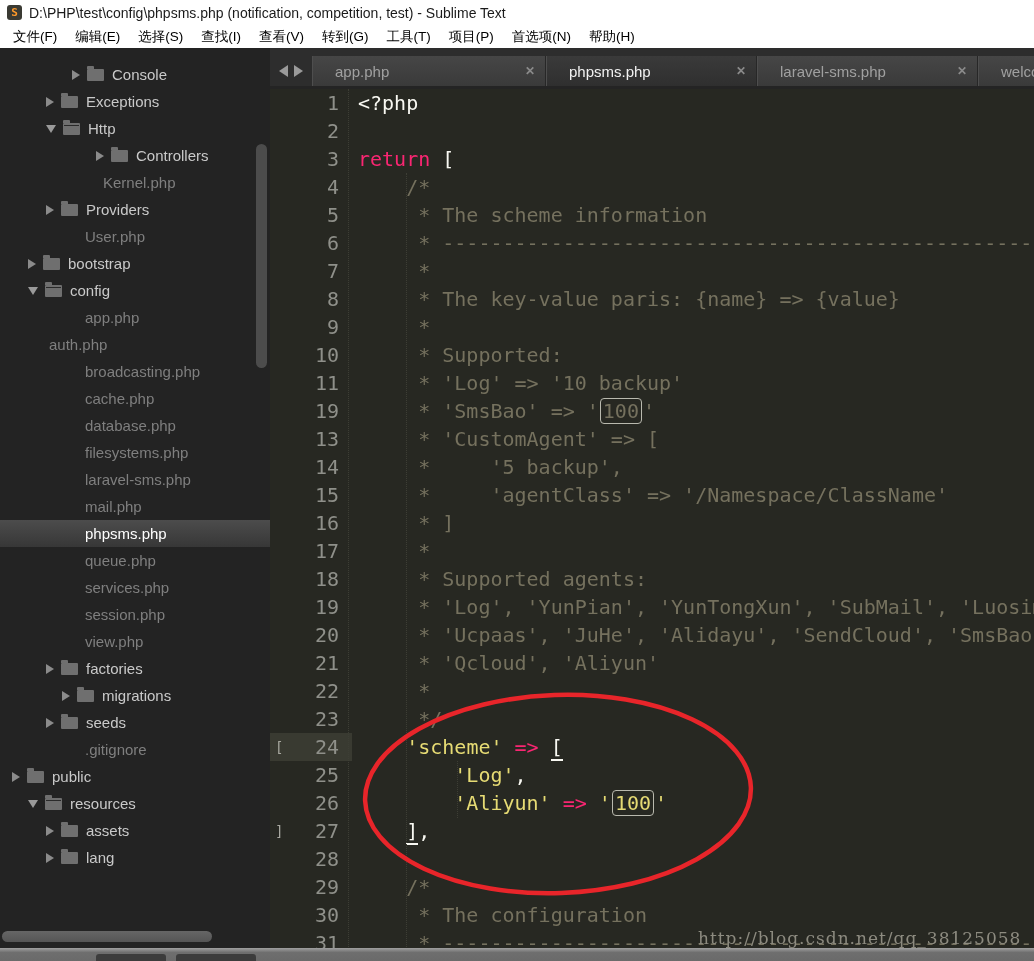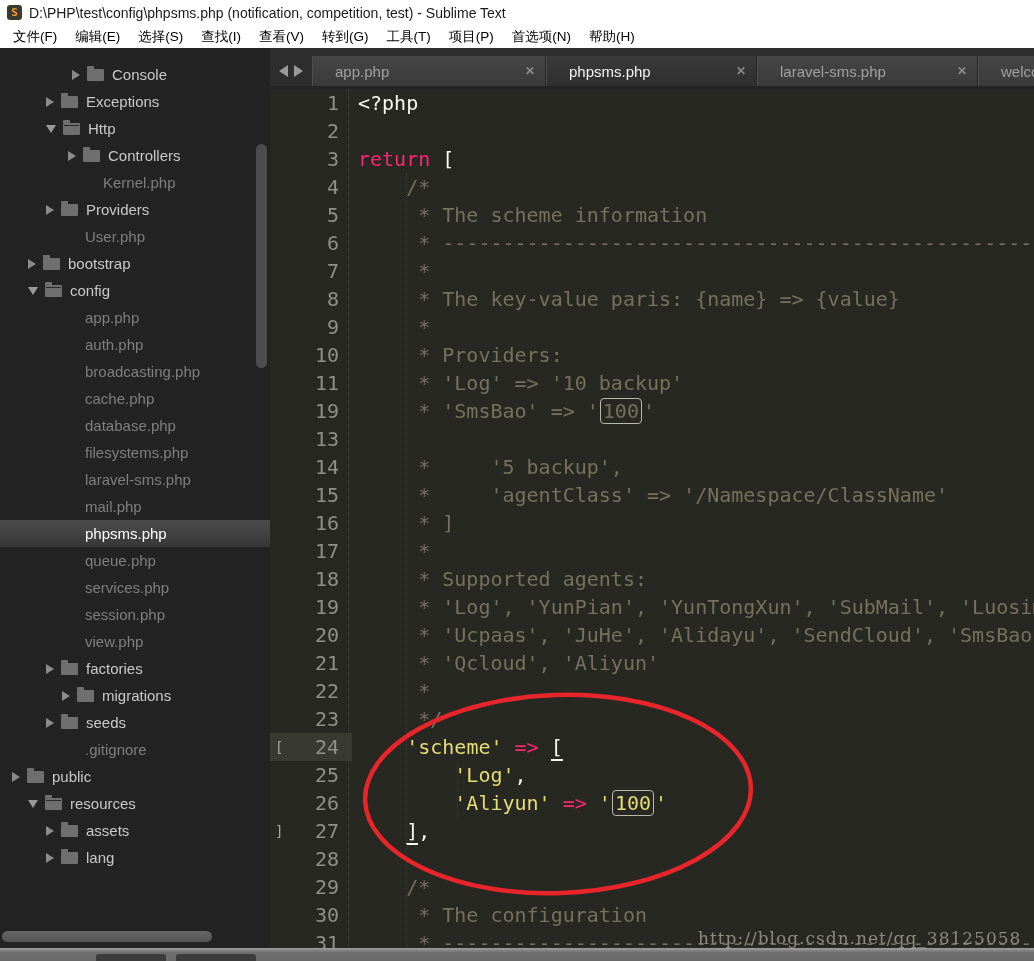--- a/index.html
+++ b/index.html
@@ -132,21 +132,21 @@
           <div class="tree-row" style="padding-left: 46px;">
             <span class="arrow right"></span>
             <span class="folder"></span>
             <span class="tree-label">Exceptions</span>
           </div>
           <div class="tree-row" style="padding-left: 46px;">
             <span class="arrow down"></span>
             <span class="folder open"></span>
             <span class="tree-label">Http</span>
           </div>
-          <div class="tree-row" style="padding-left: 68px;">
+          <div class="tree-row" style="padding-left: 96px;">
             <span class="arrow right"></span>
             <span class="folder"></span>
             <span class="tree-label">Controllers</span>
           </div>
           <div class="tree-row" style="padding-left: 103px;">
             <span class="tree-label file">Kernel.php</span>
           </div>
           <div class="tree-row" style="padding-left: 46px;">
             <span class="arrow right"></span>
             <span class="folder"></span>
@@ -161,21 +161,21 @@
             <span class="tree-label">bootstrap</span>
           </div>
           <div class="tree-row" style="padding-left: 28px;">
             <span class="arrow down"></span>
             <span class="folder open"></span>
             <span class="tree-label">config</span>
           </div>
           <div class="tree-row" style="padding-left: 85px;">
             <span class="tree-label file">app.php</span>
           </div>
-          <div class="tree-row" style="padding-left: 85px;">
+          <div class="tree-row" style="padding-left: 49px;">
             <span class="tree-label file">auth.php</span>
           </div>
           <div class="tree-row" style="padding-left: 85px;">
             <span class="tree-label file">broadcasting.php</span>
           </div>
           <div class="tree-row" style="padding-left: 85px;">
             <span class="tree-label file">cache.php</span>
           </div>
           <div class="tree-row" style="padding-left: 85px;">
             <span class="tree-label file">database.php</span>
@@ -334,41 +334,42 @@
               <span class="fold-marker"></span>
               <span class="lnum">9</span>
             </span>
             <span class="ltext"><span class="tok c">     *</span></span>
           </div>
           <div class="code-line">
             <span class="gutter">
               <span class="fold-marker"></span>
               <span class="lnum">10</span>
             </span>
-            <span class="ltext"><span class="tok c">     * Providers:</span></span>
+            <span class="ltext"><span class="tok c">     * Supported:</span></span>
           </div>
           <div class="code-line">
             <span class="gutter">
               <span class="fold-marker"></span>
               <span class="lnum">11</span>
             </span>
             <span class="ltext"><span class="tok c">     * 'Log' =&gt; '10 backup'</span></span>
           </div>
           <div class="code-line">
             <span class="gutter">
               <span class="fold-marker"></span>
               <span class="lnum">19</span>
             </span>
             <span class="ltext"><span class="tok c">     * 'SmsBao' =&gt; '</span><span class="tok c box">100</span><span class="tok c">'</span></span>
           </div>
           <div class="code-line">
             <span class="gutter">
               <span class="fold-marker"></span>
               <span class="lnum">13</span>
             </span>
+            <span class="ltext"><span class="tok c">     * 'CustomAgent' =&gt; [</span></span>
           </div>
           <div class="code-line">
             <span class="gutter">
               <span class="fold-marker"></span>
               <span class="lnum">14</span>
             </span>
             <span class="ltext"><span class="tok c">     *     '5 backup',</span></span>
           </div>
           <div class="code-line">
             <span class="gutter">

